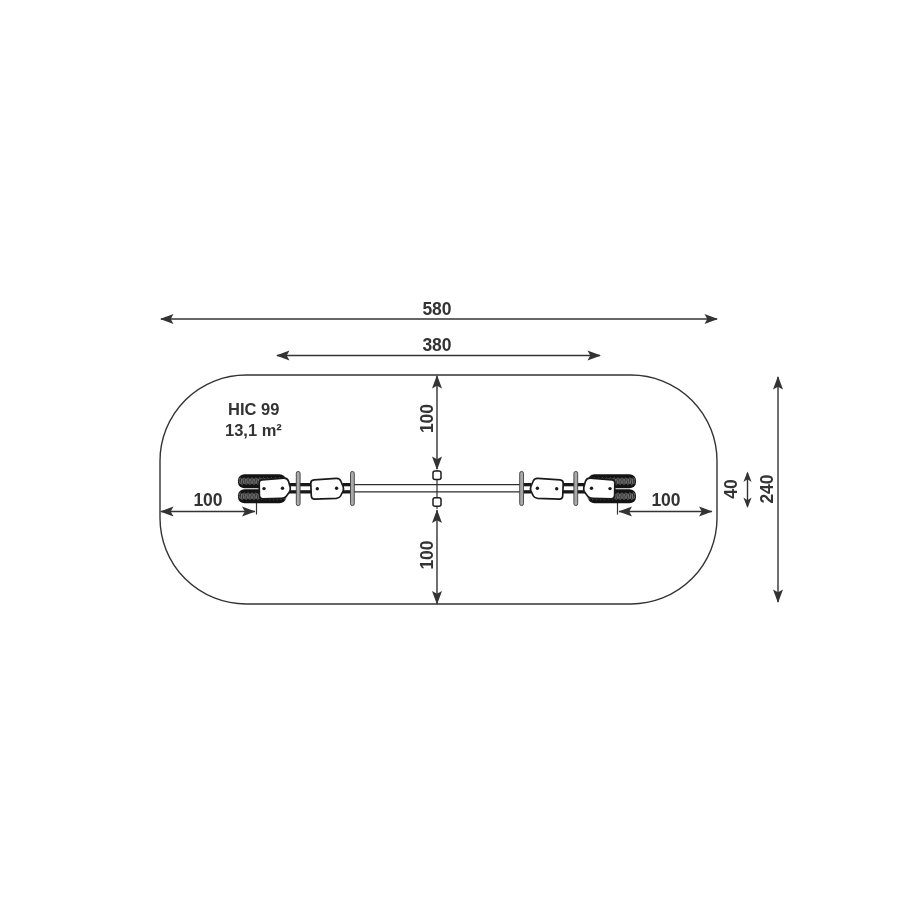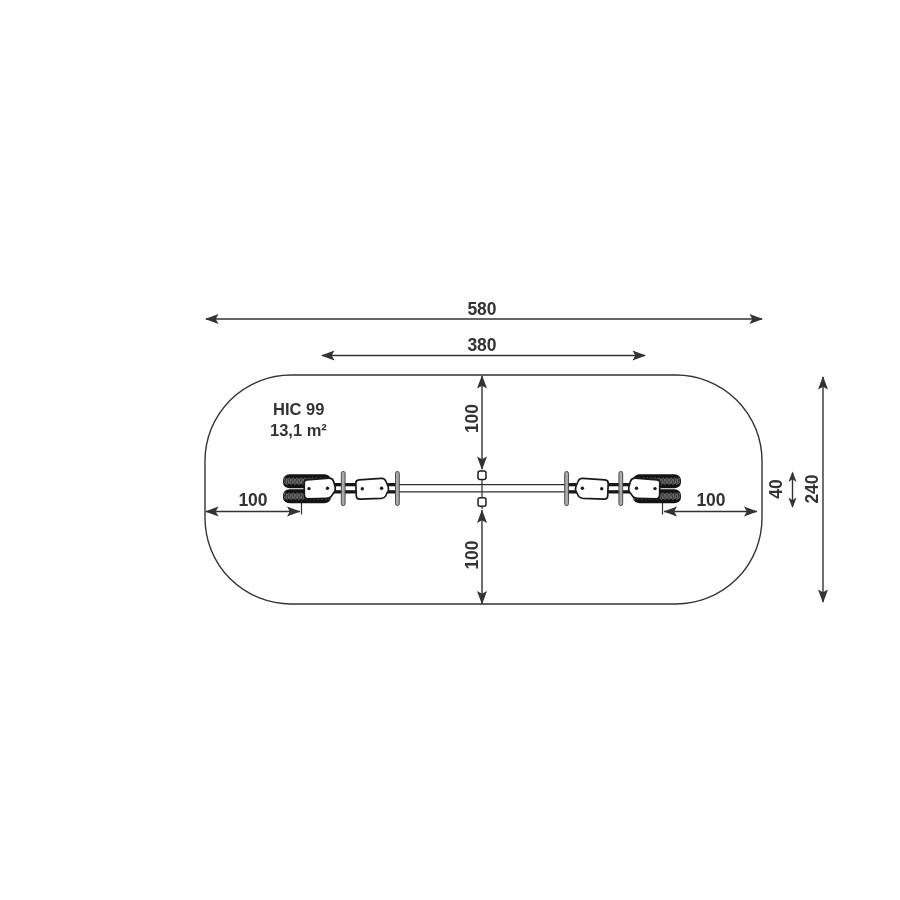--- a/index.html
+++ b/index.html
@@ -1,14 +1,14 @@
 <!DOCTYPE html>
 <html><head><meta charset="utf-8"><style>
 html,body{margin:0;padding:0;background:#ffffff;}
-.wrap{transform:translateZ(0);width:800px;height:900px;margin-left:45px;}
+.wrap{transform:translateZ(0);width:800px;height:900px;}
 svg{display:block;}
 text{font-family:"Liberation Sans",sans-serif;fill:#333333;}
 .d{font-size:17.5px;font-weight:bold;}
 </style></head><body>
 <div class="wrap">
 <svg width="900" height="900" viewBox="0 0 900 900">
 <rect x="0" y="0" width="900" height="900" fill="#ffffff"></rect>
 
 <rect x="160" y="375" width="557" height="229" rx="86" ry="86" fill="none" stroke="#333333" stroke-width="1.4"></rect>
 

